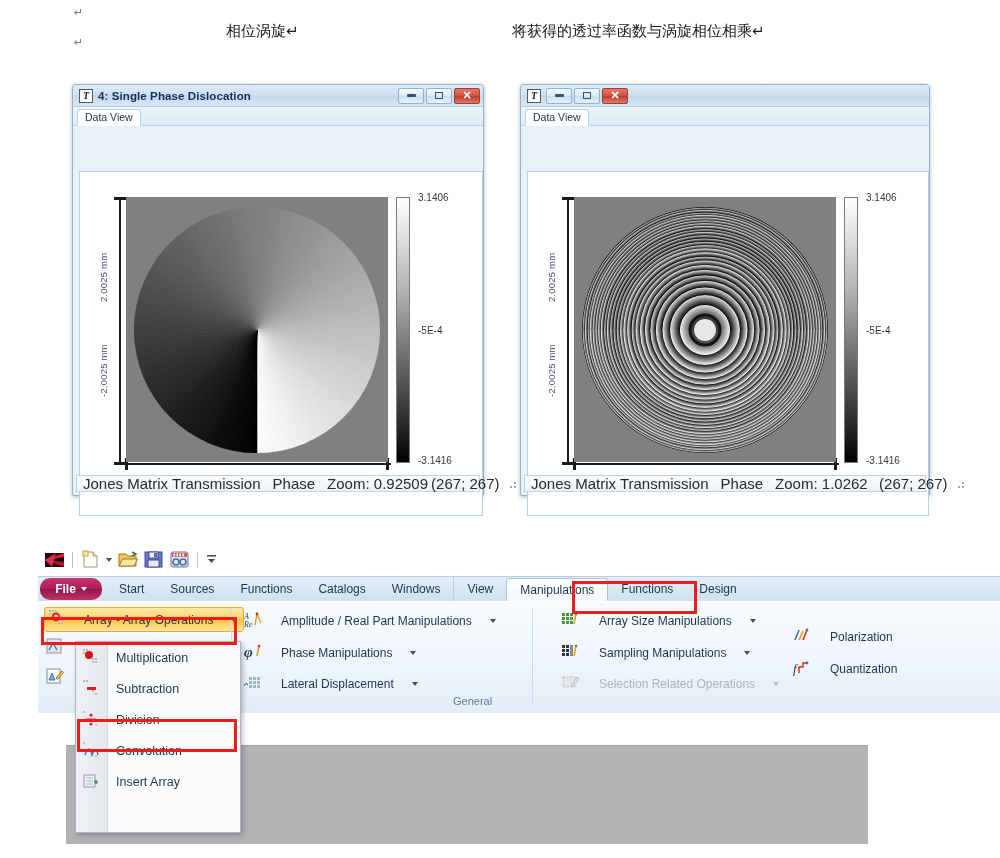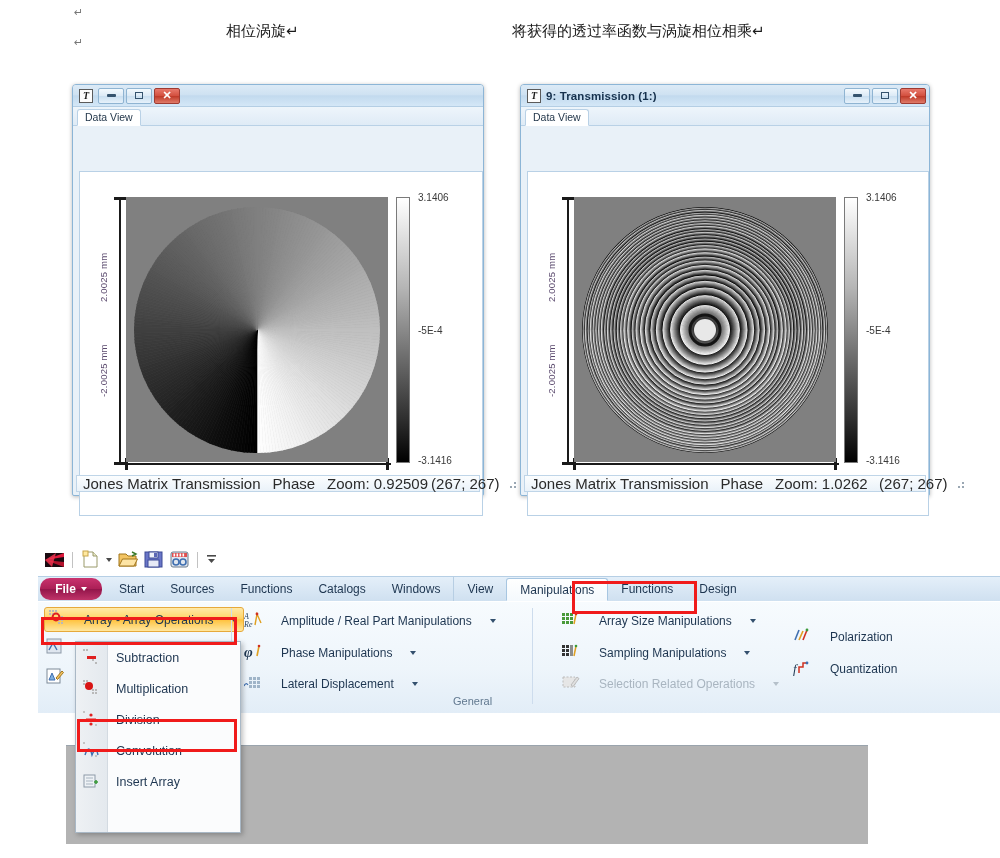--- a/index.html
+++ b/index.html
@@ -309,20 +309,21 @@
 <div class="page">
 
   <div class="pilcrow" style="left:74px; top:6px;">↵</div>
   <div class="pilcrow" style="left:74px; top:36px;">↵</div>
   <div class="caption" style="left:226px; top:22px;">相位涡旋↵</div>
   <div class="caption" style="left:512px; top:22px;">将获得的透过率函数与涡旋相位相乘↵</div>
 
   <div class="win" style="left:72px; top:84px; width:412px; height:412px;">
     <div class="win-titlebar">
       <div class="win-icon">T</div>
+      <div class="win-title">4: Single Phase Dislocation</div>
       <div class="winbtns">
         <div class="winbtn">
             <div class="glyph-min"></div>
           </div>
         <div class="winbtn">
             <div class="glyph-max"></div>
           </div>
         <div class="winbtn close">
             <div class="glyph-close">✕</div>
           </div>
@@ -625,21 +626,20 @@
         <i style="left:8px; top:8px;"></i>
           <i style="left:4px; top:8px;"></i>
           <i style="left:8px; top:4px;"></i>
       </div>
     </div>
   </div>
 
   <div class="win" style="left:520px; top:84px; width:410px; height:412px;">
     <div class="win-titlebar">
       <div class="win-icon">T</div>
-      <div class="win-title">9: Transmission (1:)</div>
       <div class="winbtns">
         <div class="winbtn">
             <div class="glyph-min"></div>
           </div>
         <div class="winbtn">
             <div class="glyph-max"></div>
           </div>
         <div class="winbtn close">
             <div class="glyph-close">✕</div>
           </div>
@@ -1355,45 +1355,45 @@
     <div class="menu" style="left:37px; top:98px; width:166px; height:192px;">
       <div class="menu-gutter"></div>
 
 
       <div class="mitem">
         <span class="mico">
           <svg width="17" height="17" viewBox="0 0 17 17">
             <g fill="#b9b9b9">
               <rect x="0" y="0" width="2" height="2"></rect>
                 <rect x="3" y="0" width="2" height="2"></rect>
-              <rect x="9" y="10" width="2" height="2"></rect>
-                <rect x="12" y="13" width="2" height="2"></rect>
-            </g>
-            <rect x="4" y="7" width="9" height="3" fill="#e02020"></rect>
-          </svg>
-        </span>
-        <span>Subtraction</span>
-      </div>
-
-      <div class="mitem">
-        <span class="mico">
-          <svg width="17" height="17" viewBox="0 0 17 17">
-            <g fill="#b9b9b9">
-              <rect x="0" y="0" width="2" height="2"></rect>
-                <rect x="3" y="0" width="2" height="2"></rect>
               <rect x="0" y="3" width="2" height="2"></rect>
               <rect x="9" y="9" width="2" height="2"></rect>
                 <rect x="12" y="9" width="2" height="2"></rect>
               <rect x="9" y="12" width="2" height="2"></rect>
                 <rect x="12" y="12" width="2" height="2"></rect>
             </g>
             <circle cx="6" cy="6" r="4" fill="#d81414"></circle>
           </svg>
         </span>
         <span>Multiplication</span>
+      </div>
+
+      <div class="mitem">
+        <span class="mico">
+          <svg width="17" height="17" viewBox="0 0 17 17">
+            <g fill="#b9b9b9">
+              <rect x="0" y="0" width="2" height="2"></rect>
+                <rect x="3" y="0" width="2" height="2"></rect>
+              <rect x="9" y="10" width="2" height="2"></rect>
+                <rect x="12" y="13" width="2" height="2"></rect>
+            </g>
+            <rect x="4" y="7" width="9" height="3" fill="#e02020"></rect>
+          </svg>
+        </span>
+        <span>Subtraction</span>
       </div>
 
       <div class="mitem">
         <span class="mico">
           <svg width="17" height="17" viewBox="0 0 17 17">
             <g fill="#c4c4c4">
                 <rect x="0" y="0" width="2" height="2"></rect>
                 <rect x="12" y="13" width="2" height="2"></rect>
               </g>
             <circle cx="8" cy="4" r="1.6" fill="#e02020"></circle>

